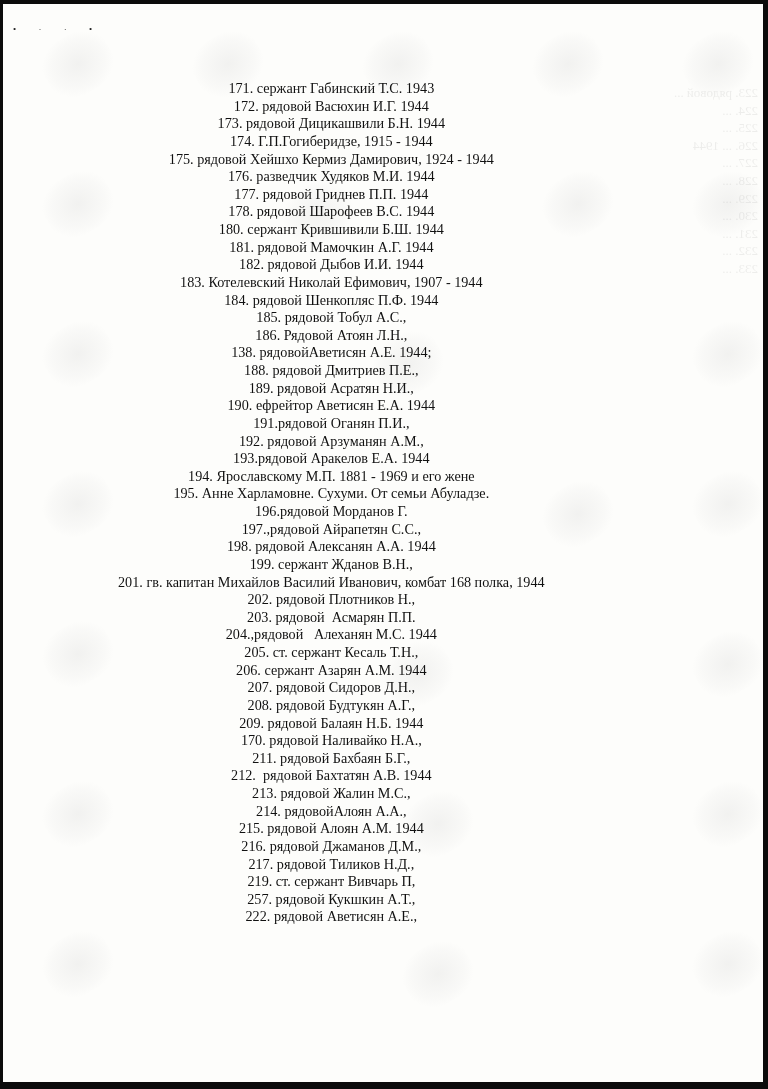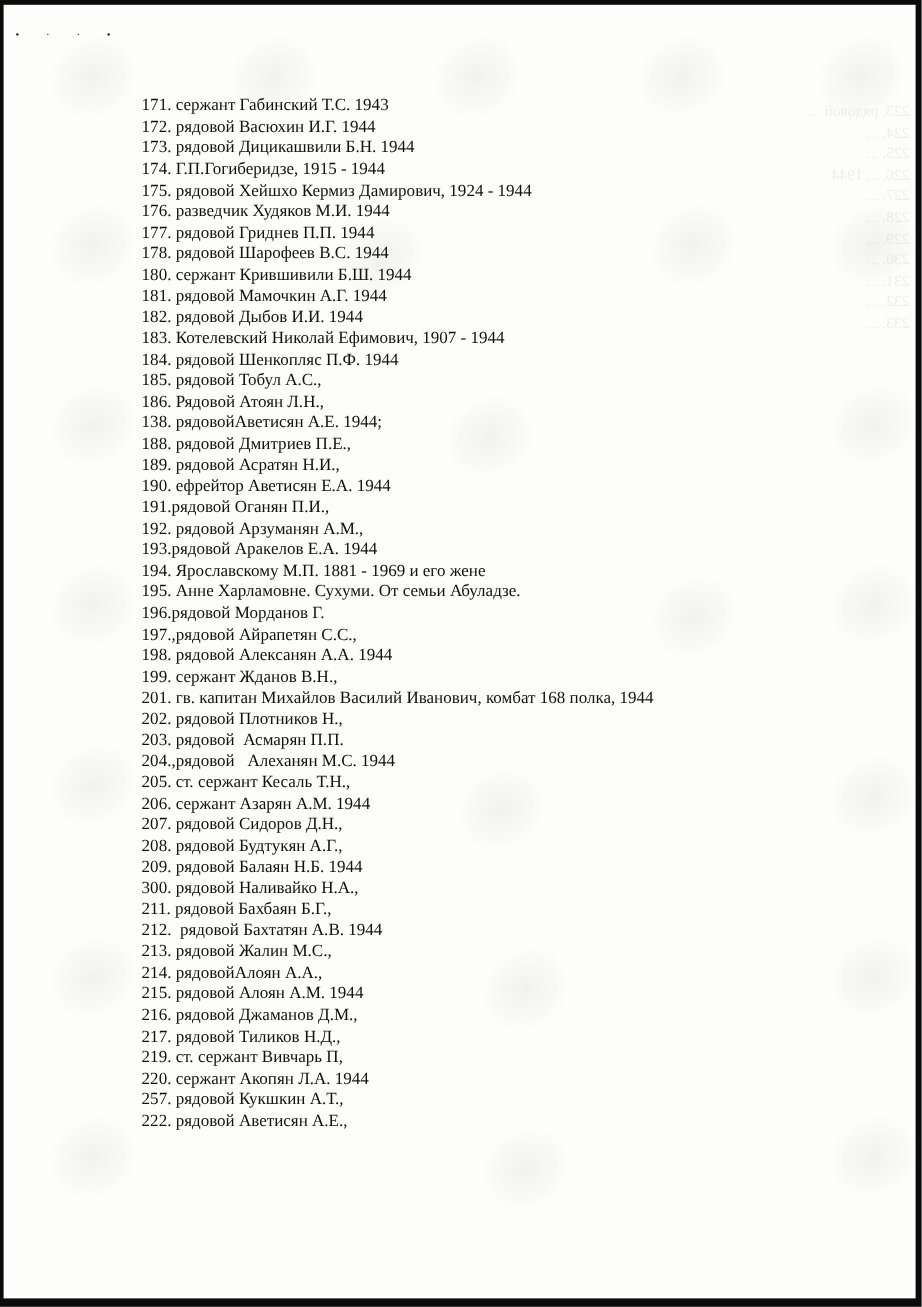--- a/index.html
+++ b/index.html
@@ -20,21 +20,21 @@
   }
   .ghost {
     position:absolute; left:615px; top:80px; width:140px;
     color:rgba(120,120,120,0.12); font-size:13px; line-height:17.6px;
     transform:scaleX(-1); white-space:nowrap;
   }
   .marks {
     position:absolute; left:10px; top:20px; font-size:9px; color:#222; letter-spacing:10px;
   }
   .list {
-    position:absolute; left:115px; top:76px; margin:0; padding:0; list-style:none;
+    position:absolute; left:115px; top:76px; margin:0; padding:0; list-style:none;text-align:center;
   }
   .list li {
     font-size:14.2px; line-height:17.62px; color:#111; white-space:pre;
   }
 </style>
 </head>
 <body>
 
 <div class="page">
   <div class="wm" style="left:40px;top:30px"></div>
@@ -109,26 +109,25 @@
     <li>199. сержант Жданов В.Н.,</li>
     <li>201. гв. капитан Михайлов Василий Иванович, комбат 168 полка, 1944</li>
     <li>202. рядовой Плотников Н.,</li>
     <li>203. рядовой  Асмарян П.П.</li>
     <li>204.,рядовой   Алеханян М.С. 1944</li>
     <li>205. ст. сержант Кесаль Т.Н.,</li>
     <li>206. сержант Азарян А.М. 1944</li>
     <li>207. рядовой Сидоров Д.Н.,</li>
     <li>208. рядовой Будтукян А.Г.,</li>
     <li>209. рядовой Балаян Н.Б. 1944</li>
-    <li>300. рядовой Наливайко Н.А.,</li>
+    <li>170. рядовой Наливайко Н.А.,</li>
     <li>211. рядовой Бахбаян Б.Г.,</li>
     <li>212.  рядовой Бахтатян А.В. 1944</li>
     <li>213. рядовой Жалин М.С.,</li>
     <li>214. рядовойАлоян А.А.,</li>
     <li>215. рядовой Алоян А.М. 1944</li>
     <li>216. рядовой Джаманов Д.М.,</li>
     <li>217. рядовой Тиликов Н.Д.,</li>
     <li>219. ст. сержант Вивчарь П,</li>
-    <li>220. сержант Акопян Л.А. 1944</li>
     <li>257. рядовой Кукшкин А.Т.,</li>
     <li>222. рядовой Аветисян А.Е.,</li>
   </ul>
 </div>
 
 </body></html>

